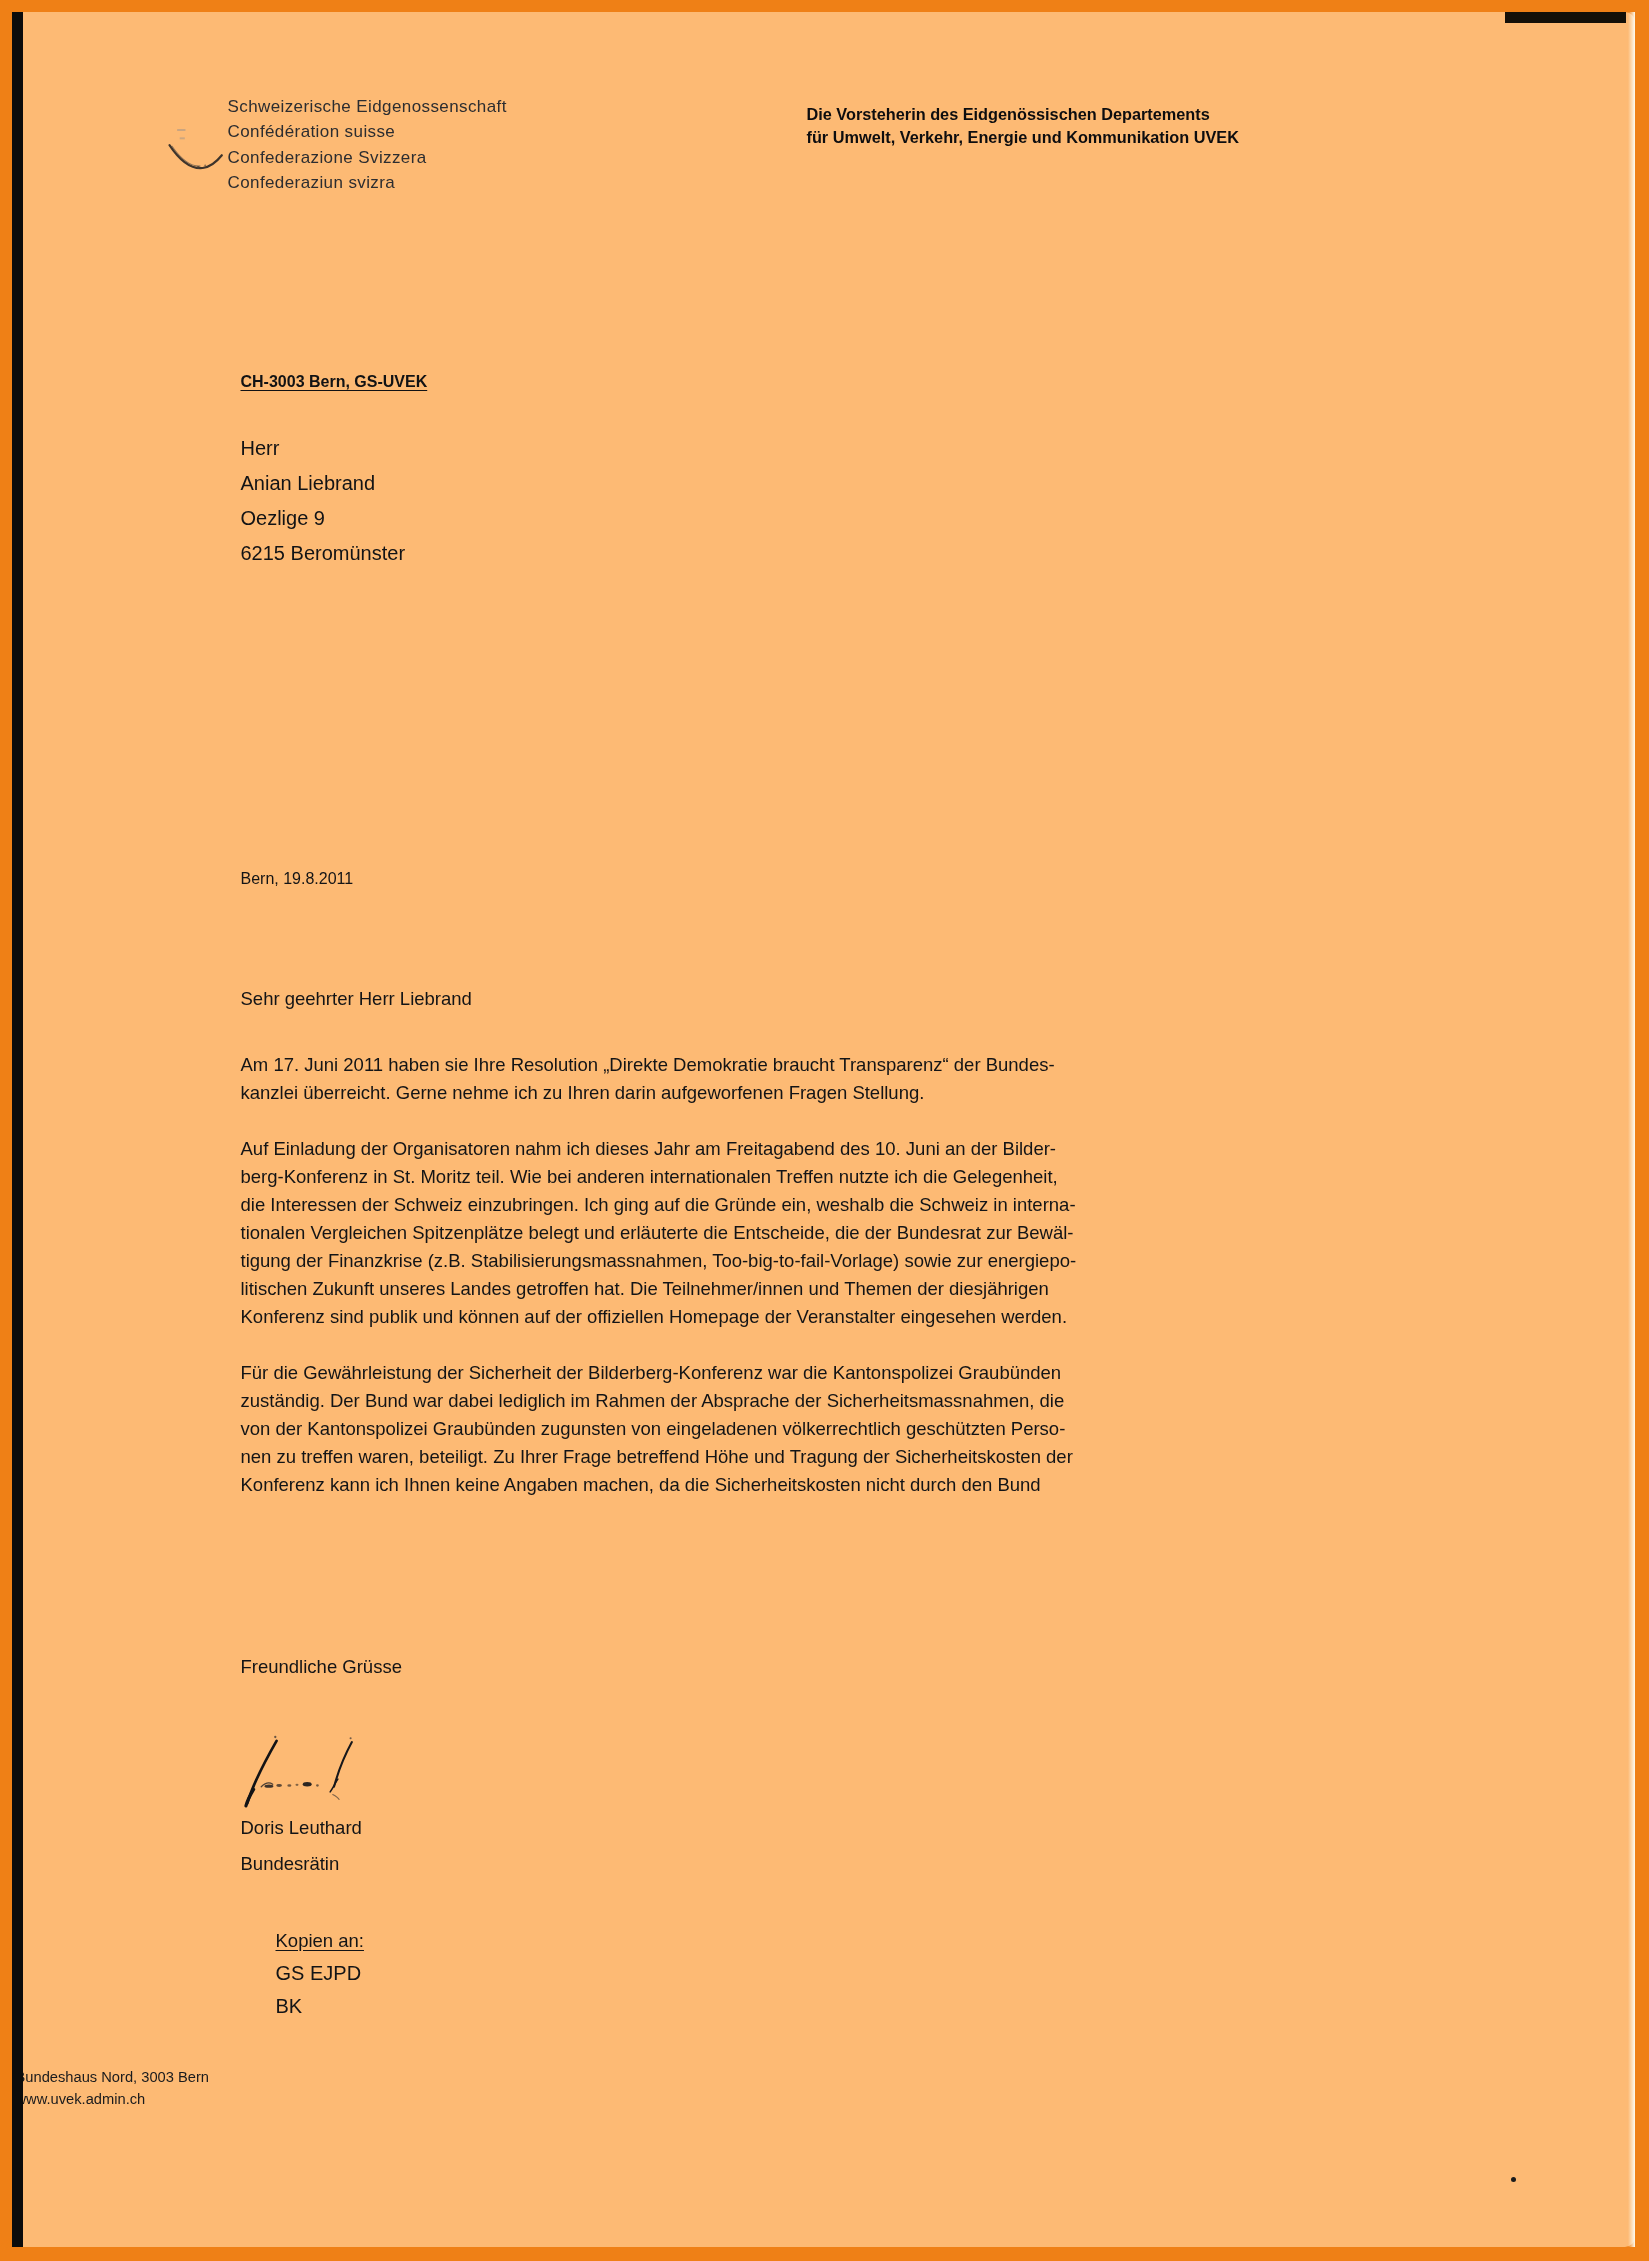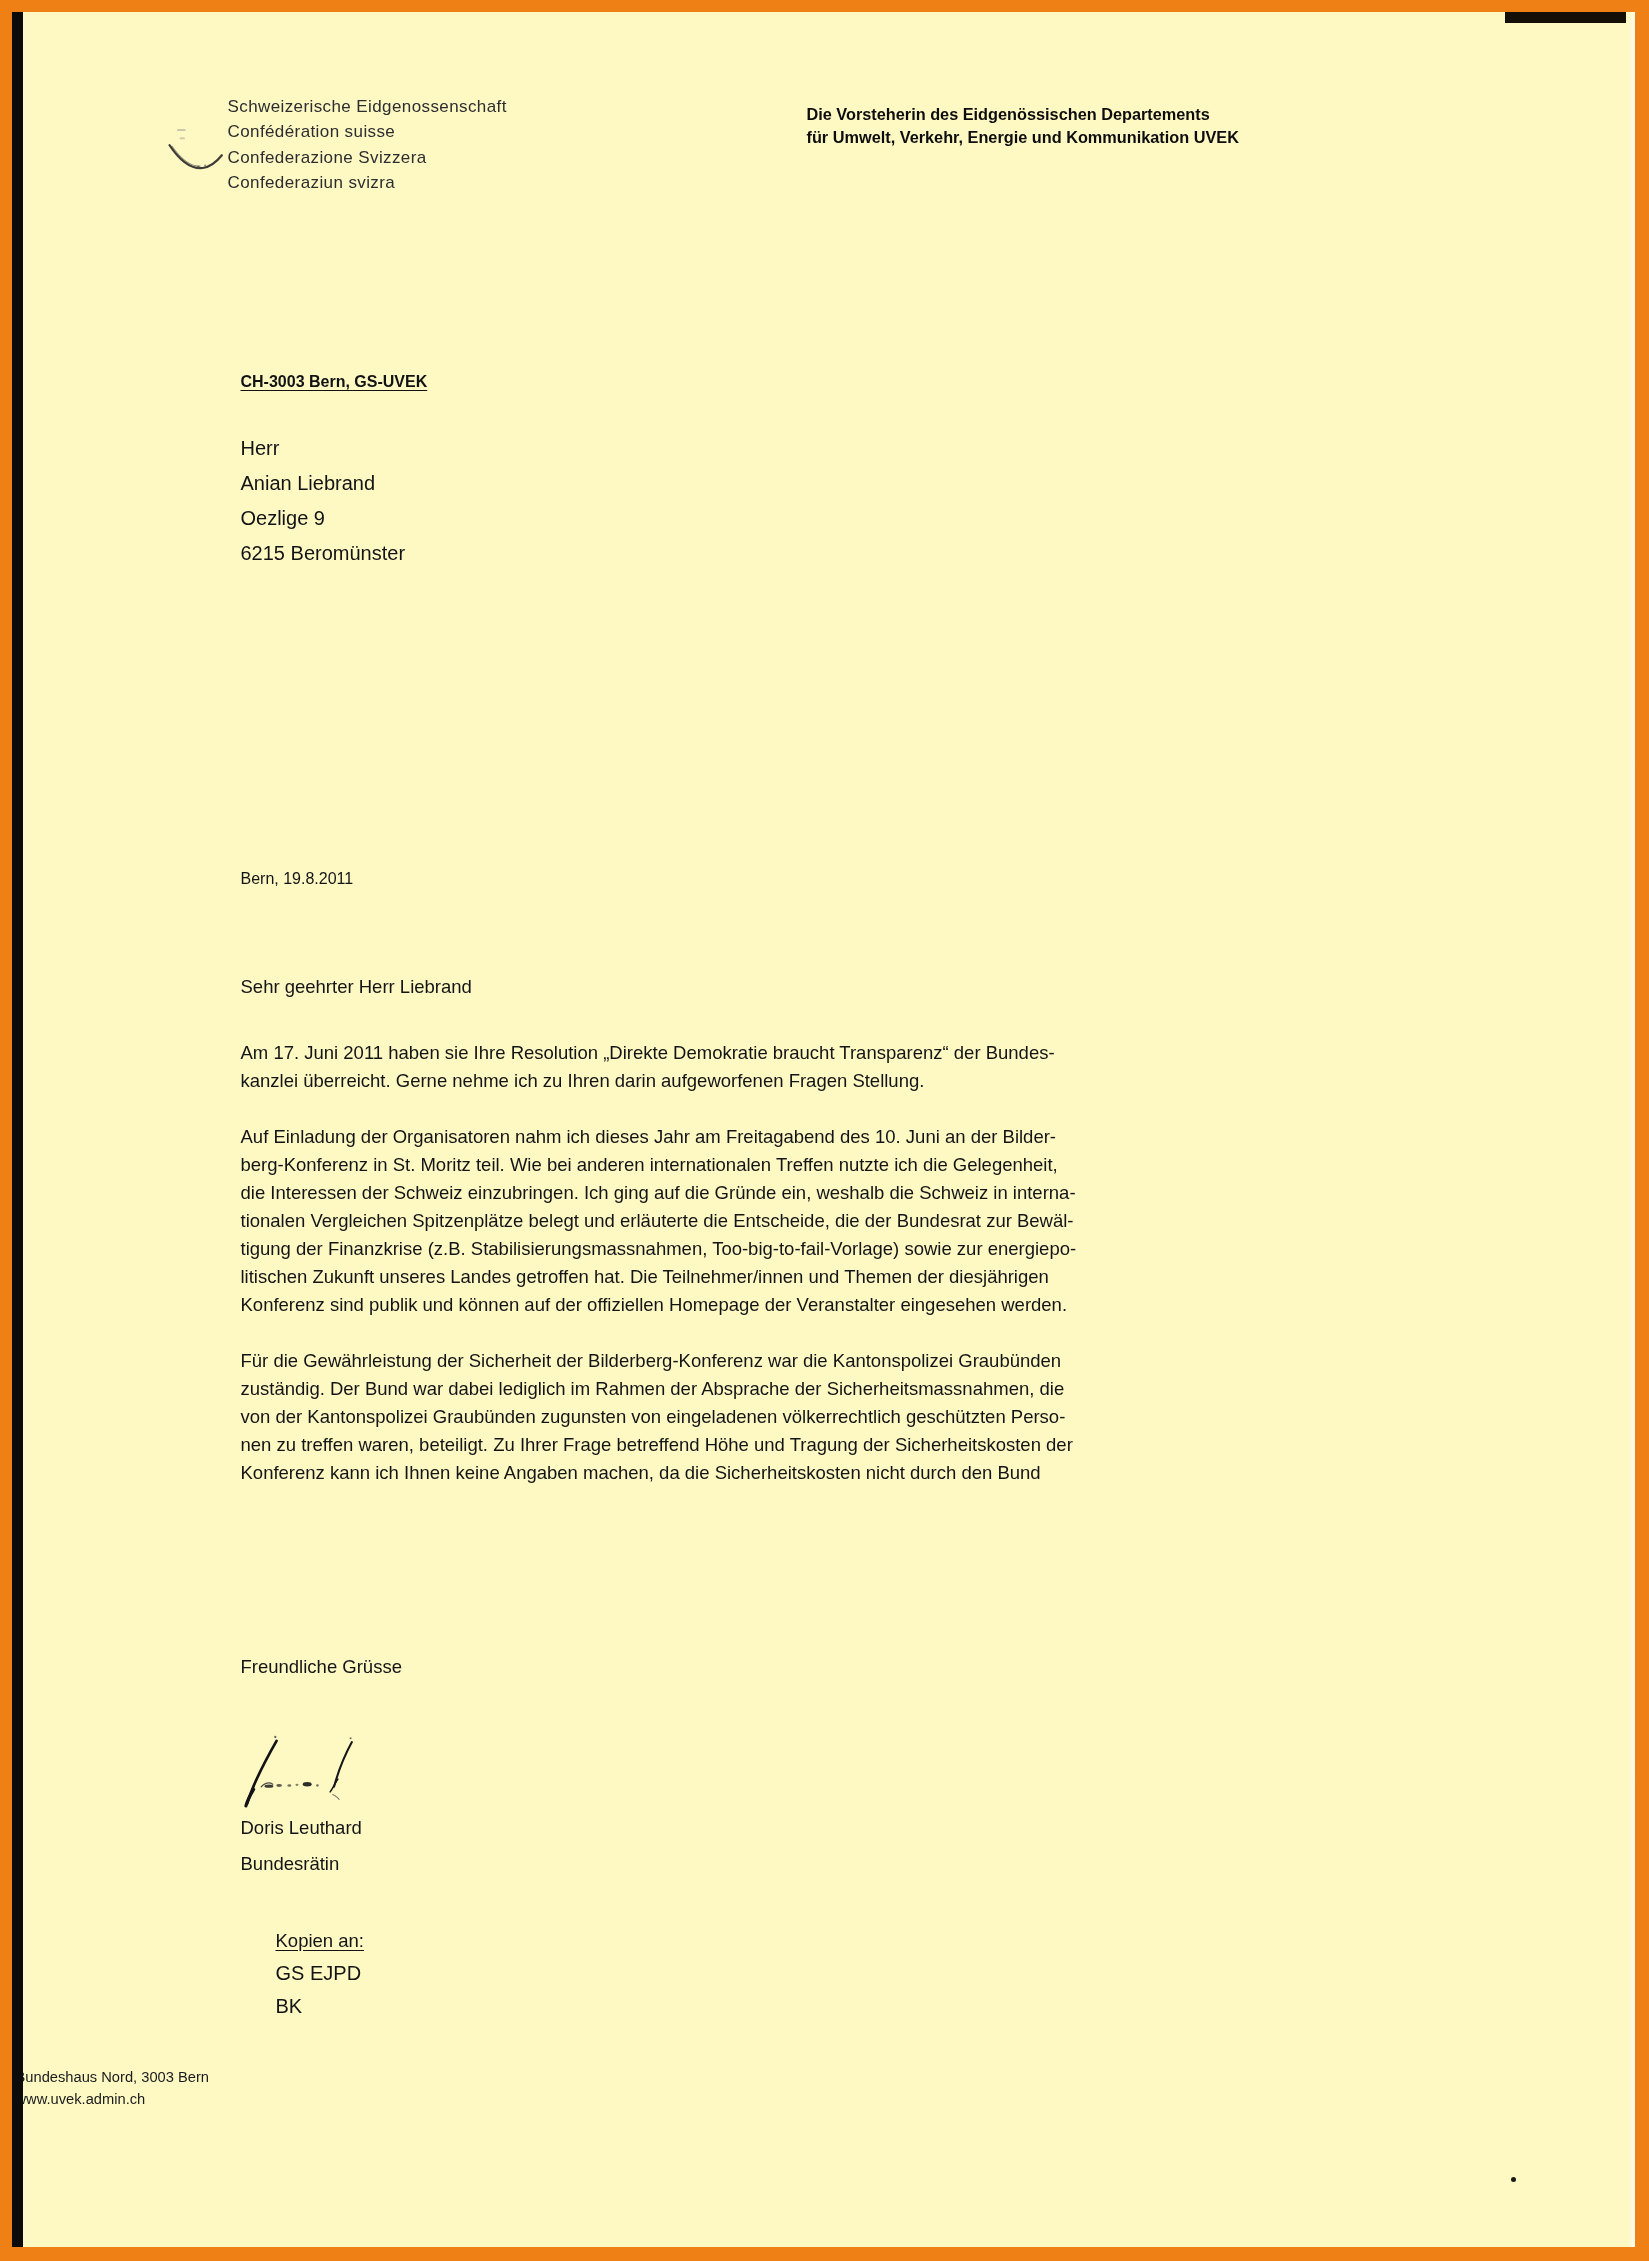--- a/index.html
+++ b/index.html
@@ -20,22 +20,23 @@
     position: absolute;
     inset: 0;
     background: #ef8016;
     box-sizing: border-box;
     padding: 11.5px 15.3px 14px 11.5px;
   }
   #frame-inner {
     position: relative;
     width: 100%;
     height: 100%;
-    background: #fef9c3;
+    background: #fdba74;
     box-sizing: border-box;
+    border-radius: 10px;
   }
 
   
   #scan-edge-left {
     position: absolute;
     left: 0;
     top: 0;
     width: 11px;
     height: 100%;
     background: #0b0b0b;
@@ -159,21 +160,21 @@
   
   #body-block {
     left: 229px;
     top: 962px;
     width: 1214px;
   }
   .salutation {
     font-size: 18.5px;
     line-height: 25.6px;
     color: #131416;
-    margin: 0 0 40px 0;
+    margin: 12px 0 40px 0;
   }
   .para {
     font-size: 18.5px;
     line-height: 28px;
     color: #131416;
     margin: 0 0 28px 0;
   }
   .para .ln { display: block; white-space: nowrap; }
 
   

